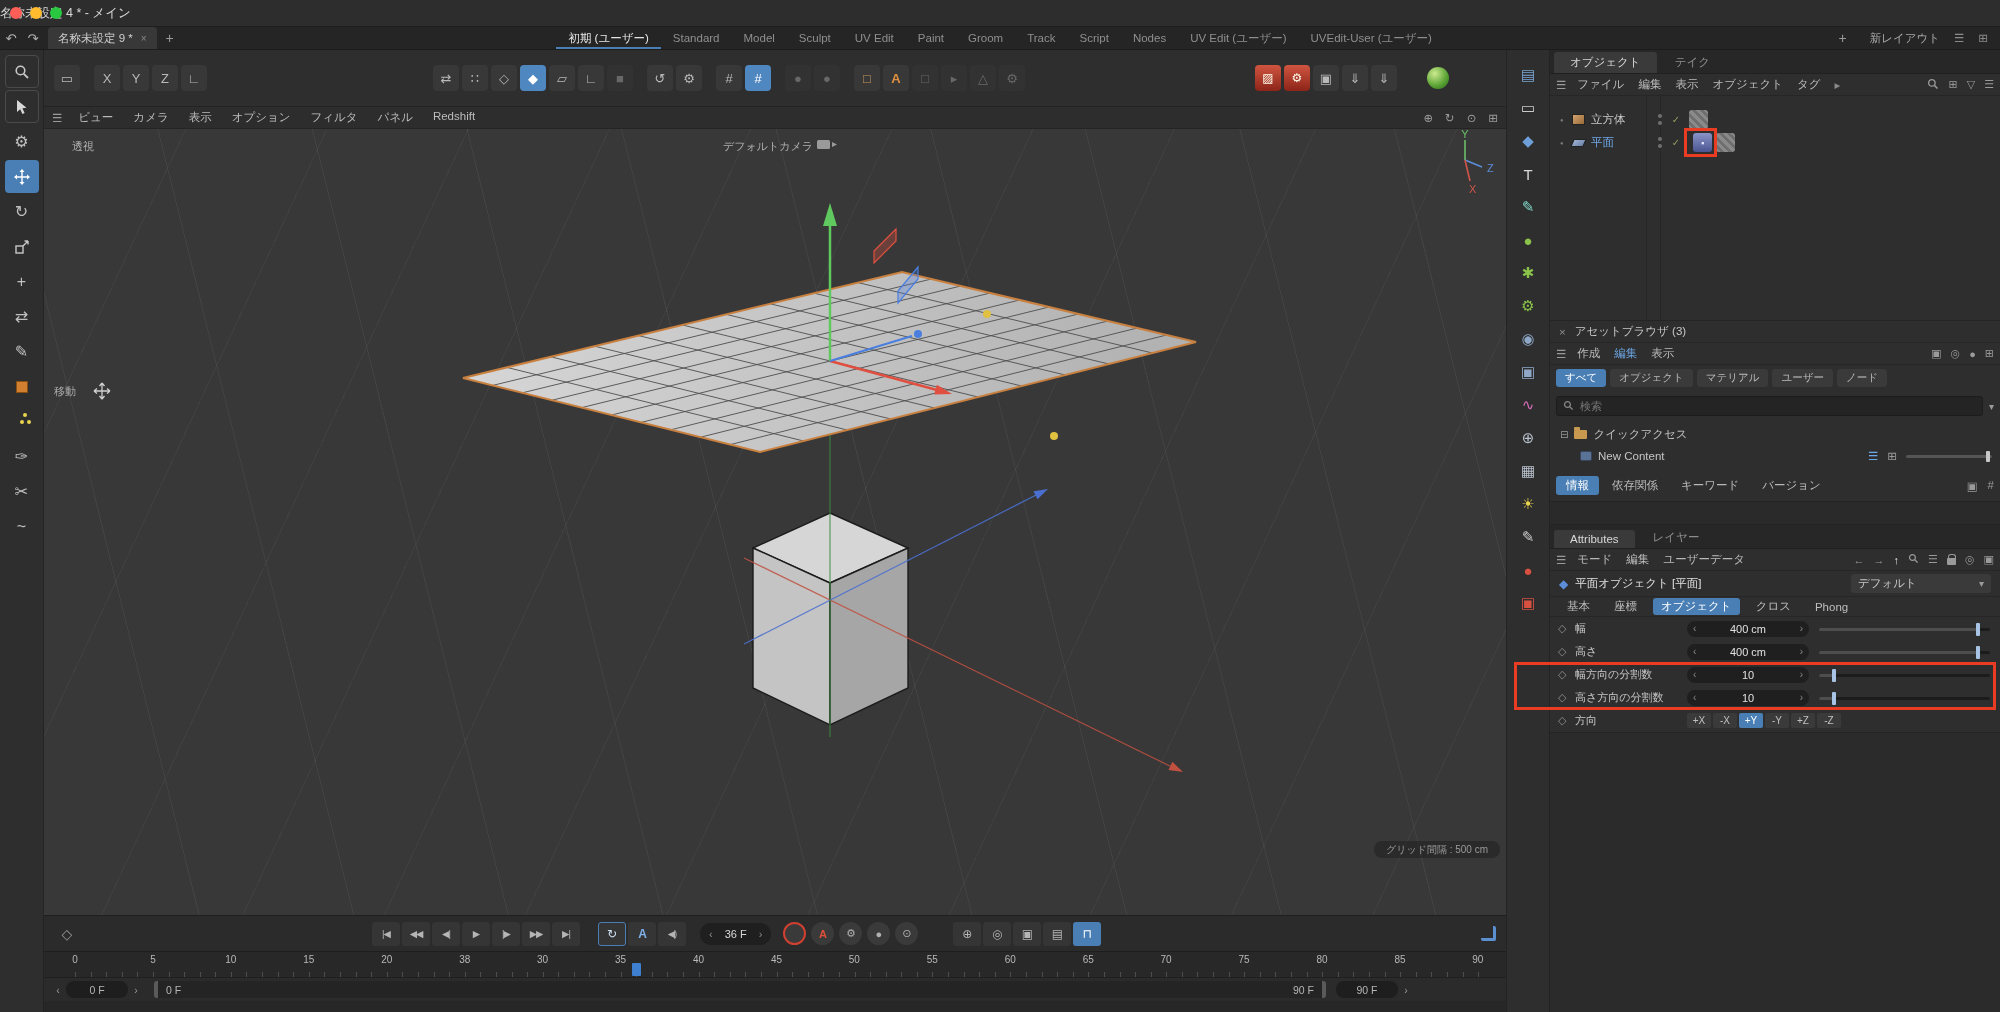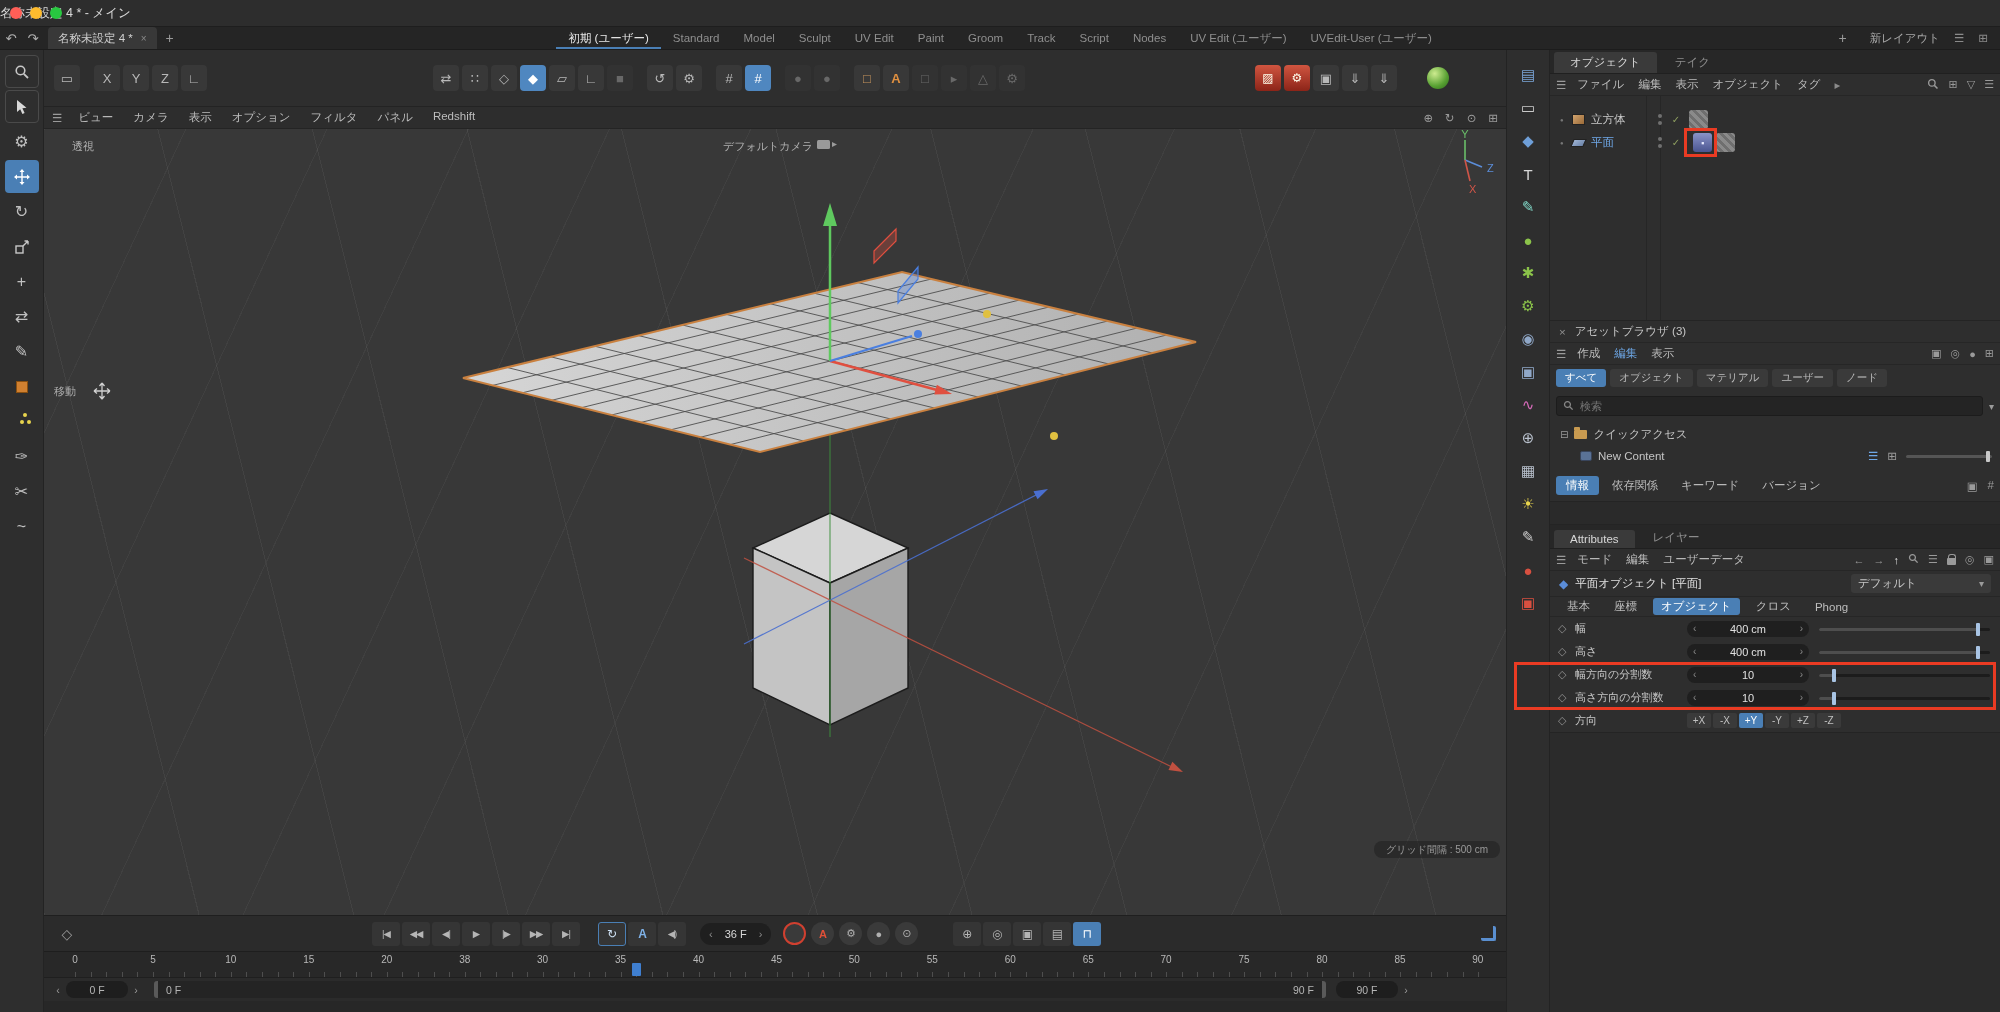--- a/index.html
+++ b/index.html
@@ -182,21 +182,21 @@
     <span class="light yellow"></span>
     <span class="light green"></span>
   </div>
   <div class="wintitle">名称未設定 4 * - メイン</div>
 </div>
 
 <div class="tabbar">
   <span class="histbtn">↶</span>
   <span class="histbtn">↷</span>
   <span class="doctab">
-    <span>名称未設定 4 *</span>
+    <span>名称未設定 9 *</span>
     <span class="x">×</span>
   </span>
   <span class="addtab">+</span>
   <div class="laytabs">
 
   <span class="laytab active">初期 (ユーザー)</span>
       <span class="laytab">Standard</span>
       <span class="laytab">Model</span>
       <span class="laytab">Sculpt</span>
       <span class="laytab">UV Edit</span>

